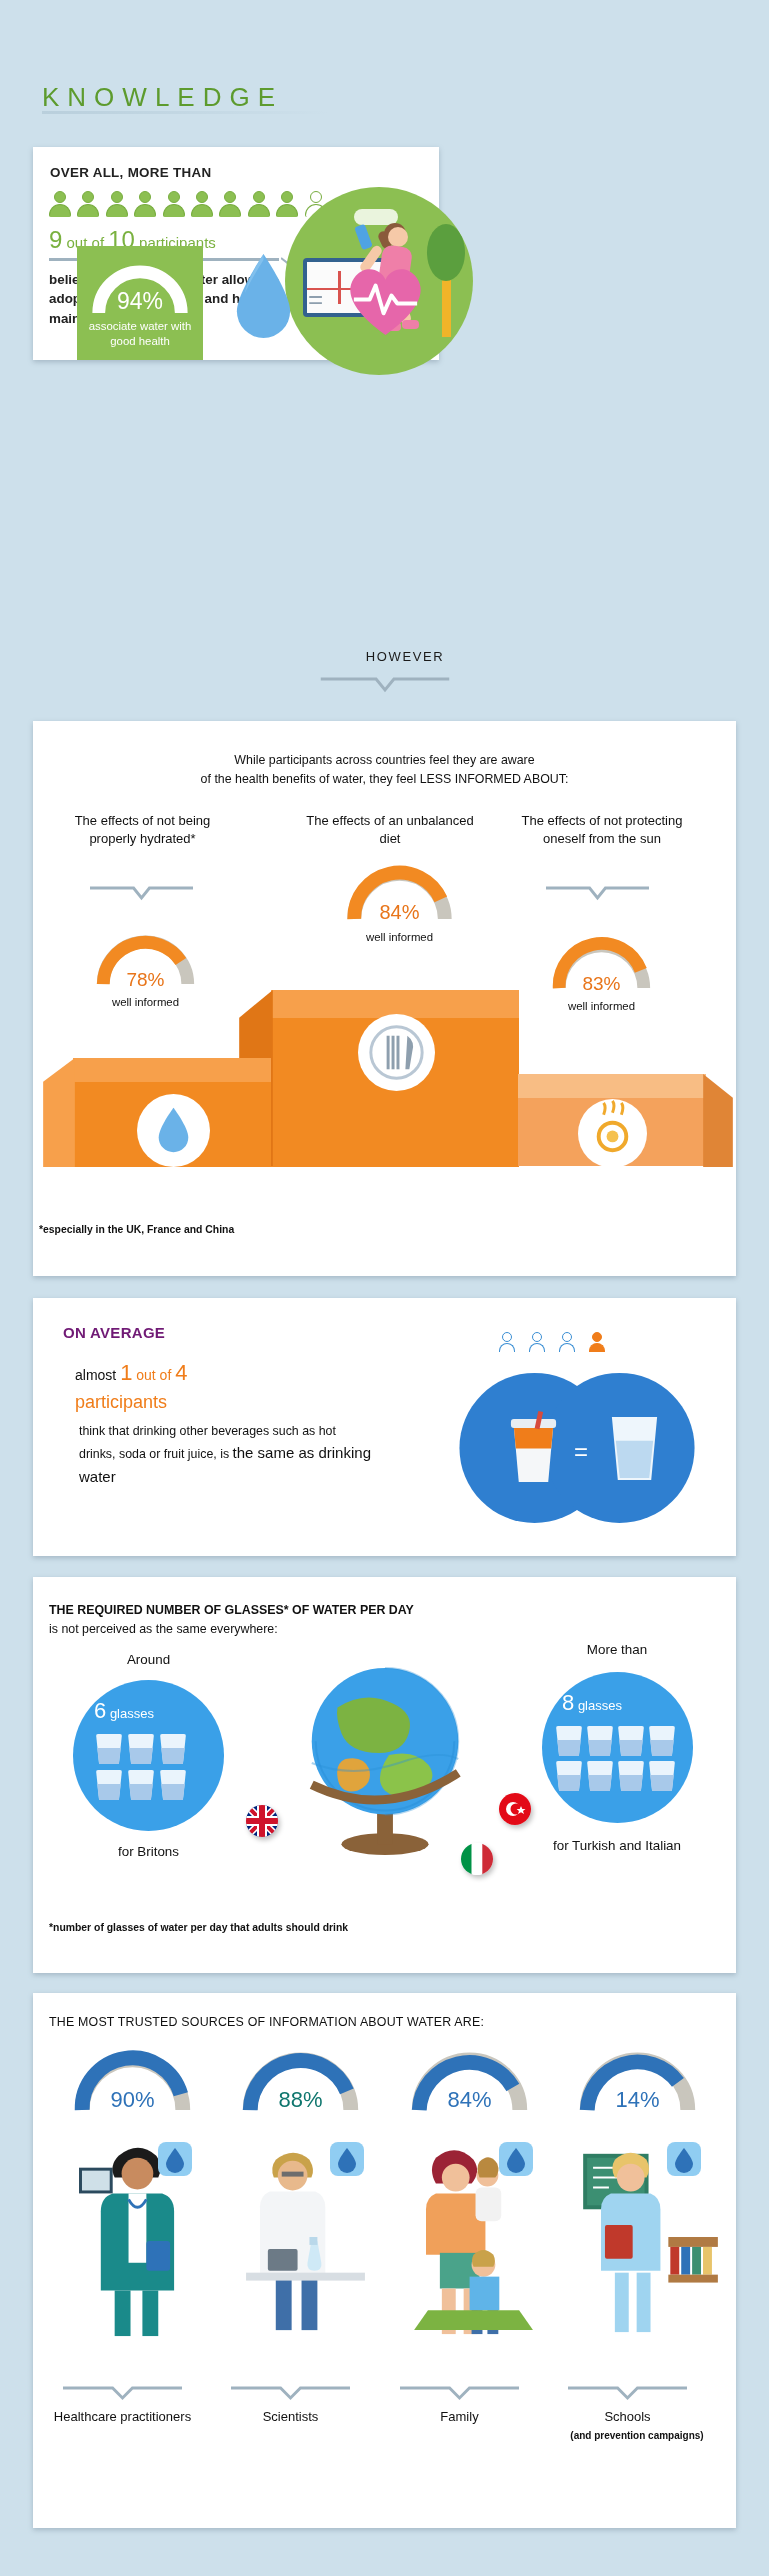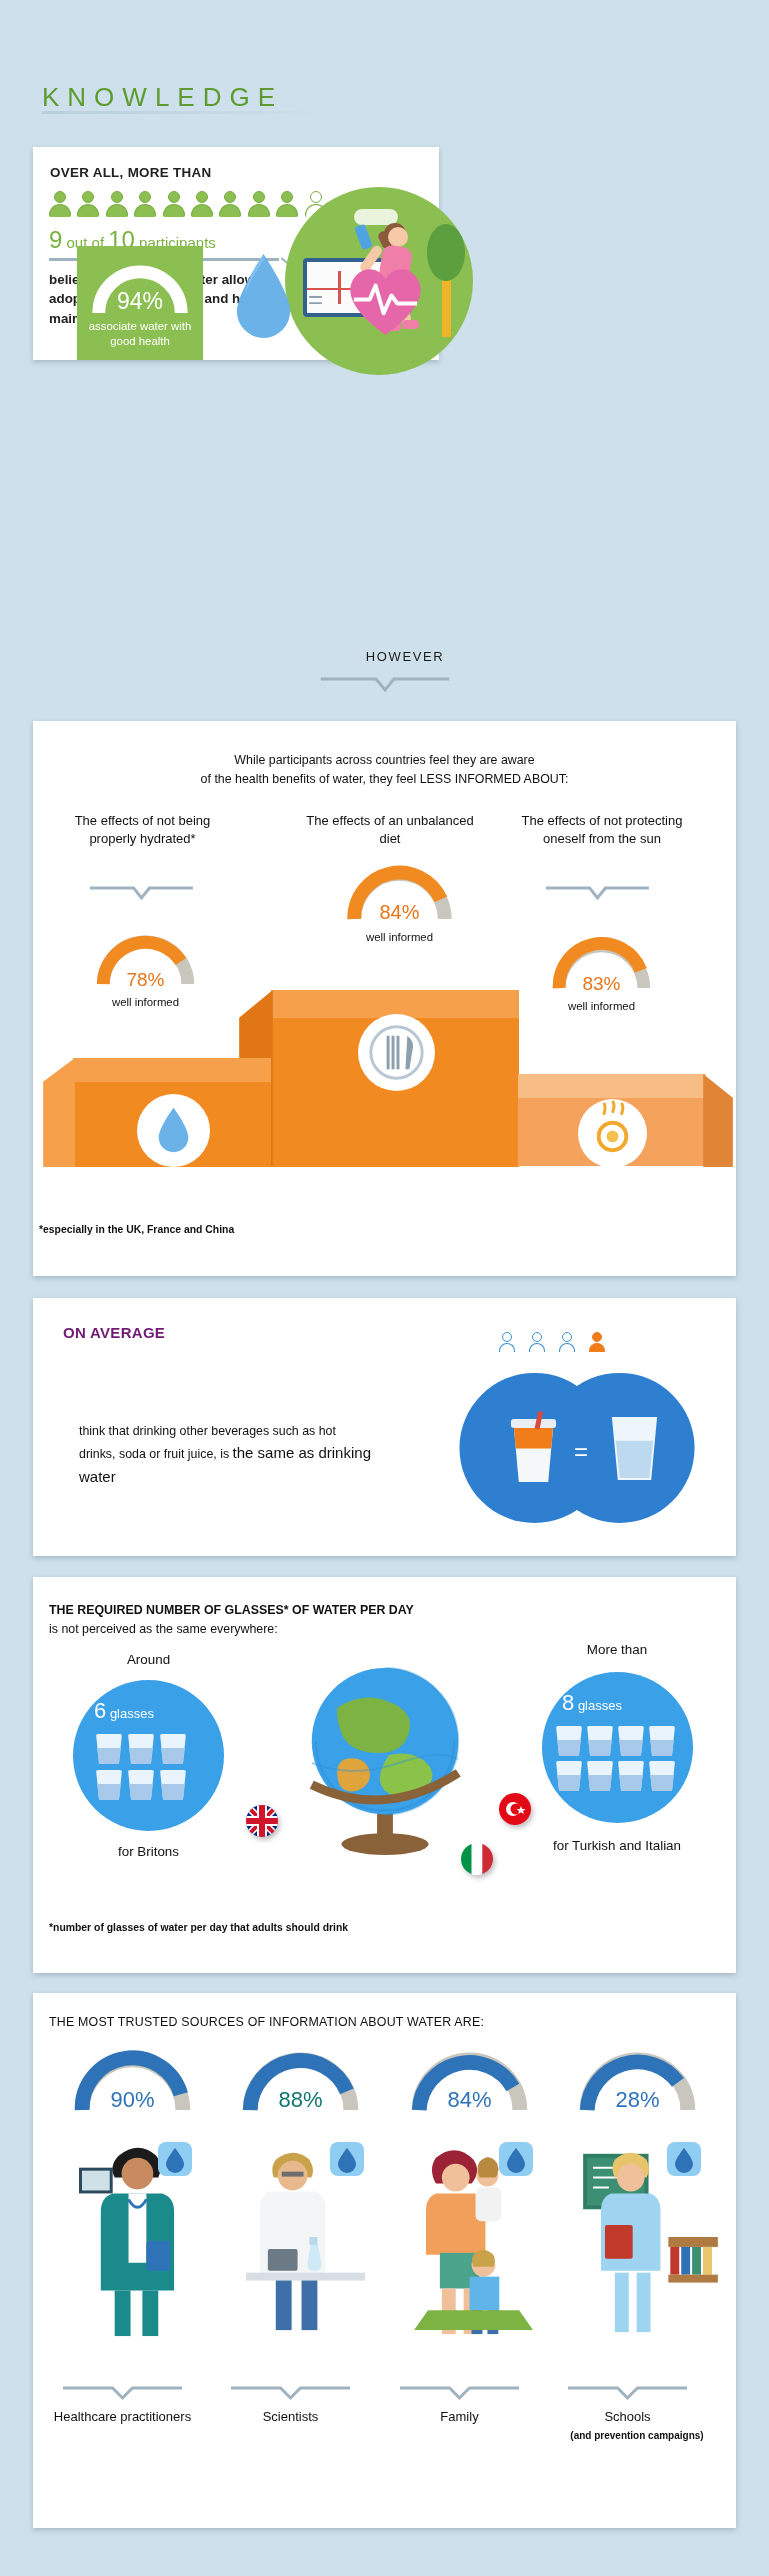--- a/index.html
+++ b/index.html
@@ -361,20 +361,24 @@
       <div style="position:absolute;left:517px;top:252px;width:103px;text-align:center;font-size:19px;color:#e8751a;">83%</div>
       <div class="gauge-label" style="left:517px;top:279px;width:103px;">well informed</div>
     </div>
 
     <div class="s2-note">*especially in the UK, France and China</div>
   </div>
 
   <div class="card" id="sec3">
     <div class="s3-head">ON AVERAGE</div>
 
+    <div class="s3-stat">
+      <span>almost </span><span class="ob">1</span><span class="o"> out of </span><span class="ob">4</span><br>
+      <span class="o" style="font-size:18px;">participants</span>
+    </div>
 
     <div class="s3-body">
       <span>think that drinking other beverages such as hot drinks, soda or fruit juice, is </span><span class="lg">the same as drinking water</span>
     </div>
 
     <div class="s3-people">
       <div class="sp">
           <span class="h"></span>
           <span class="b"></span>
         </div>
@@ -563,21 +567,21 @@
         <path d="M12 66 A51 51 0 0 1 107 43" stroke="#2e72b8" stroke-width="15" fill="none"></path>
       </svg>
       <div style="position:absolute;left:0;top:42px;width:159px;text-align:center;font-size:22px;color:#2e72b8;">84%</div>
     </div>
 
     <div class="src-col" style="left:525px;">
       <svg width="125" height="71" viewBox="0 0 126 72" style="margin:0 auto;display:block;">
         <path d="M12 66 A51 51 0 0 1 114 66" stroke="#c9c6bd" stroke-width="15" fill="none"></path>
         <path d="M12 66 A51 51 0 0 1 104 38" stroke="#2e72b8" stroke-width="15" fill="none"></path>
       </svg>
-      <div style="position:absolute;left:0;top:42px;width:159px;text-align:center;font-size:22px;color:#2e72b8;">28%</div>
+      <div style="position:absolute;left:0;top:42px;width:159px;text-align:center;font-size:22px;color:#2e72b8;">14%</div>
     </div>
 
     <svg class="fig" style="left:40px;top:141px;" width="119" height="208" viewBox="0 0 120 210">
       <rect x="6" y="34" width="34" height="26" fill="#2b4a5e"></rect>
       <rect x="9" y="37" width="28" height="20" fill="#cfe0e8"></rect>
       <path d="M46 22 q20 -16 38 0 q8 10 2 22 l-44 0 q-6 -12 4 -22 Z" fill="#1b1b1b"></path>
       <circle cx="65" cy="40" r="16" fill="#c88b5f"></circle>
       <path d="M40 60 h50 q12 4 12 18 v80 h-74 v-80 q0 -14 12 -18 Z" fill="#1a8a8a"></path>
       <rect x="56" y="60" width="18" height="70" fill="#ffffff"></rect>
       <path d="M56 66 q9 16 18 0" stroke="#2e72b8" stroke-width="3" fill="none"></path>

